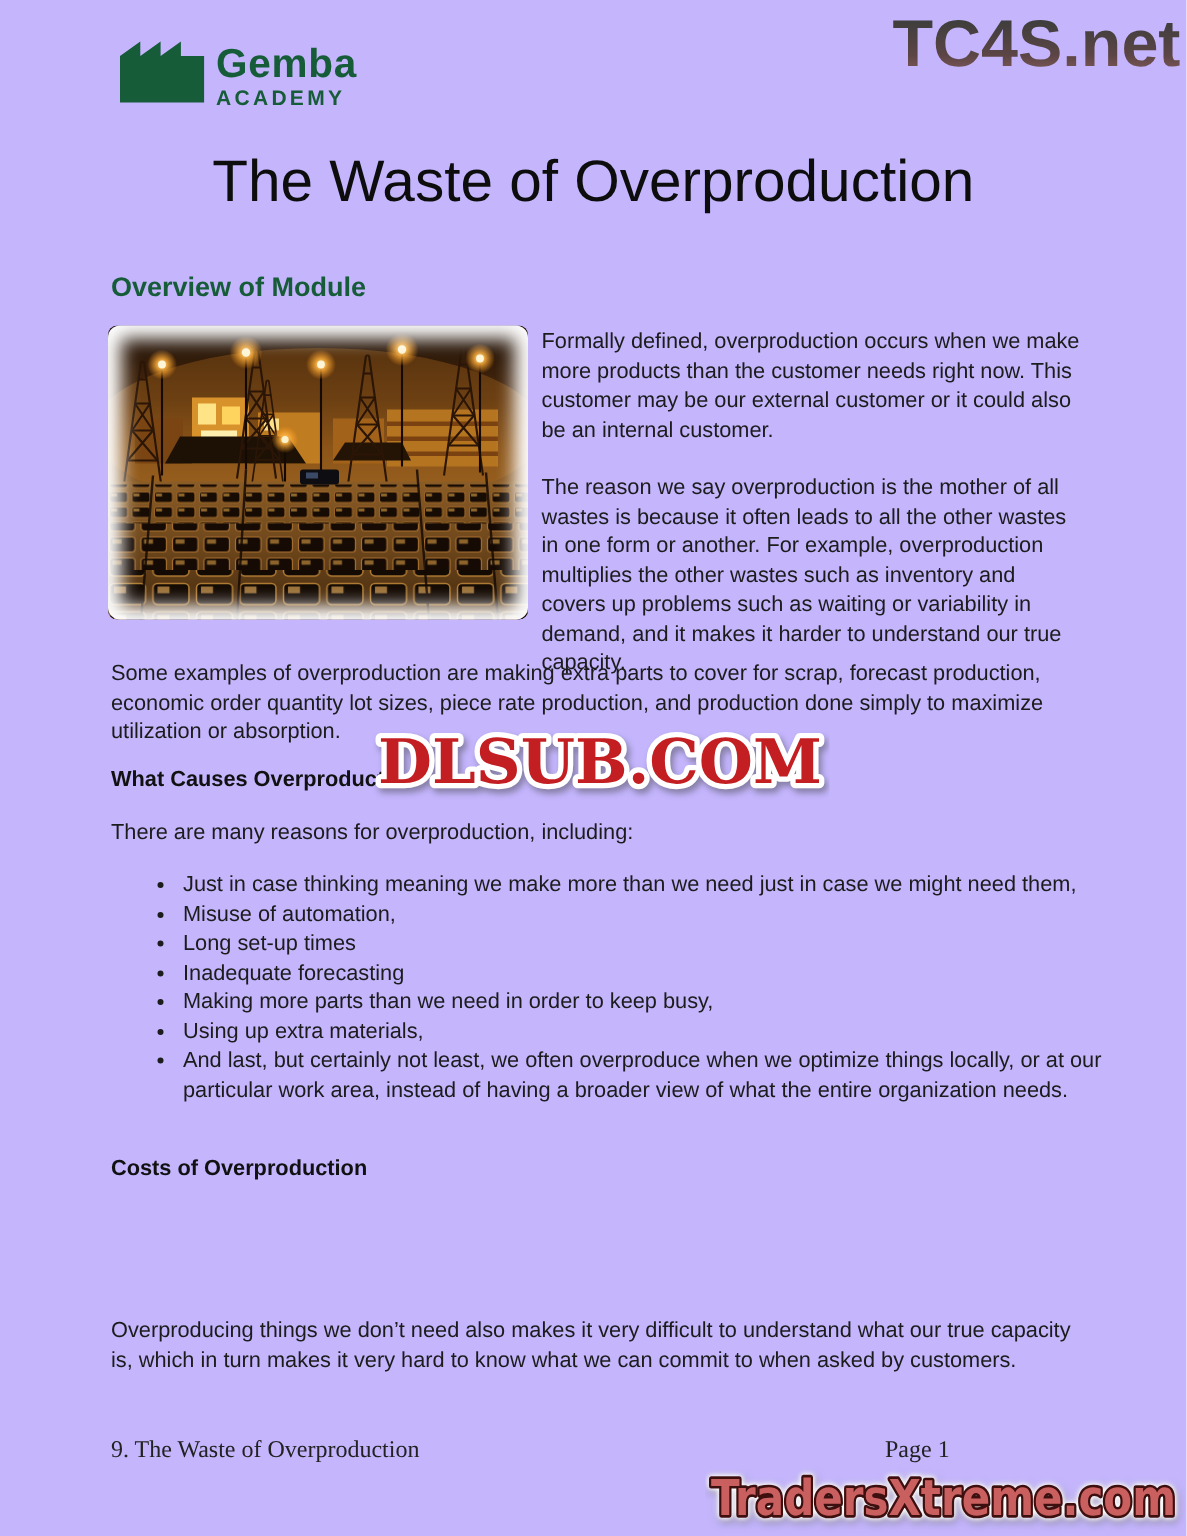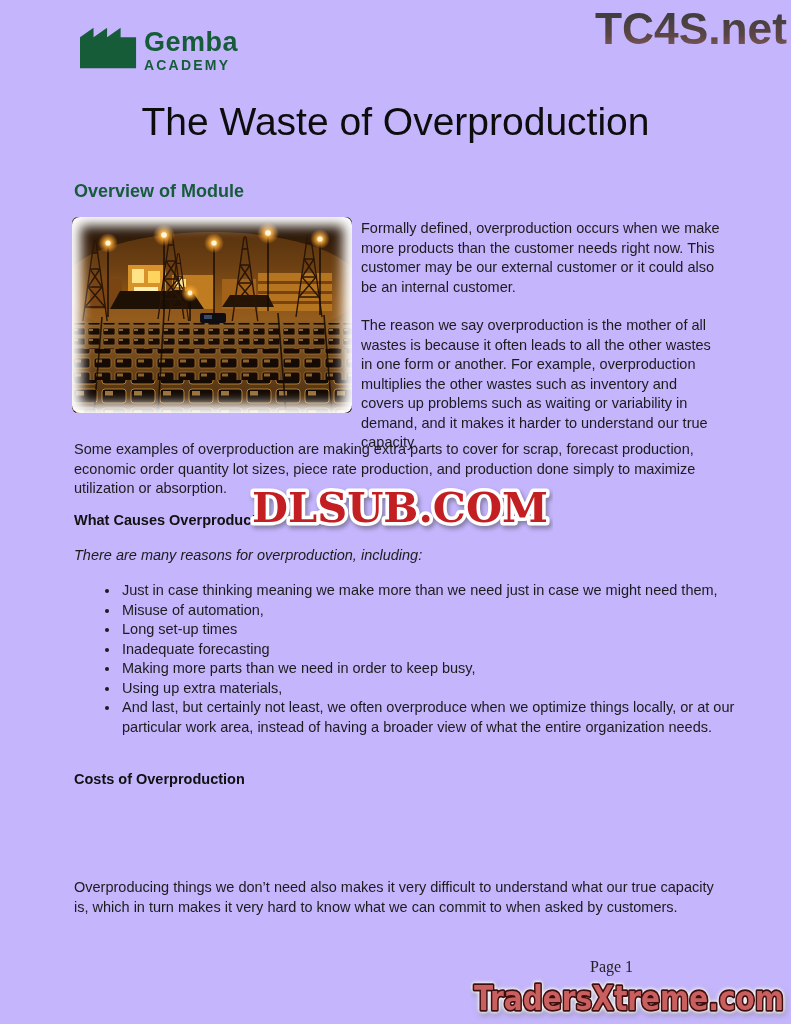--- a/index.html
+++ b/index.html
@@ -34,21 +34,21 @@
   .photo-wrap{position:relative;width:280px;height:196px;flex:0 0 auto;}
   .photo-wrap svg{display:block;border-radius:6px;}
   .photo-feather{
     position:absolute;inset:0;border-radius:8px;pointer-events:none;
     box-shadow:inset 0 0 12px 9px #ffffff;
   }
   .overview-paras{flex:1;display:flex;flex-direction:column;gap:19px;padding-top:2px;}
   .p-some{position:absolute;top:440px;left:74px;width:650px;}
   .causes-head{position:absolute;top:512px;left:74px;}
   .wm-dlsub{position:absolute;top:478px;left:248px;}
-  .p-intro{position:absolute;top:546px;left:74px;width:650px;font-style:italic;}
+  .p-intro{position:absolute;top:546px;left:74px;width:650px;}
   .cause-list{
     position:absolute;top:581px;left:74px;width:650px;margin:0;
     padding-left:46px;font-size:14.5px;line-height:19.5px;color:#1c1c1c;
   }
   .cause-list li{padding-left:2px;}
   .costs-head{position:absolute;top:771px;left:74px;}
   .p-costs1{position:absolute;top:799px;left:74px;width:652px;}
   .p-costs2{position:absolute;top:878px;left:74px;width:652px;}
   
   .footer{
@@ -223,20 +223,21 @@
     <li>Inadequate forecasting</li>
     <li>Making more parts than we need in order to keep busy,</li>
     <li>Using up extra materials,</li>
     <li>And last, but certainly not least, we often overproduce when we optimize things locally, or at our particular work area, instead of having a broader view of what the entire organization needs.</li>
   </ul>
 
   <h3 class="h-bold costs-head">Costs of Overproduction</h3>
   <p class="body-text p-costs2">Overproducing things we don’t need also makes it very difficult to understand what our true capacity is, which in turn makes it very hard to know what we can commit to when asked by customers.</p>
 
   <div class="footer">
+    <span>9. The Waste of Overproduction</span>
     <span class="footer-page">Page 1</span>
   </div>
 
   <div class="wm-traders">
     <svg width="320" height="48" viewBox="0 0 320 48">
       <text x="159" y="36" text-anchor="middle" font-family="DejaVu Sans, sans-serif" font-size="33" font-weight="bold" fill="#ca5f5f" stroke="#3d0f0f" stroke-width="3.5" stroke-linejoin="round" paint-order="stroke" textLength="310" lengthAdjust="spacingAndGlyphs" style="filter:drop-shadow(0 0 1.5px #ffffff) drop-shadow(0 0 2px #ffffff) drop-shadow(1px 2px 2px rgba(90,90,90,0.5));">TradersXtreme.com</text>
     </svg>
   </div>
 
 </div>

